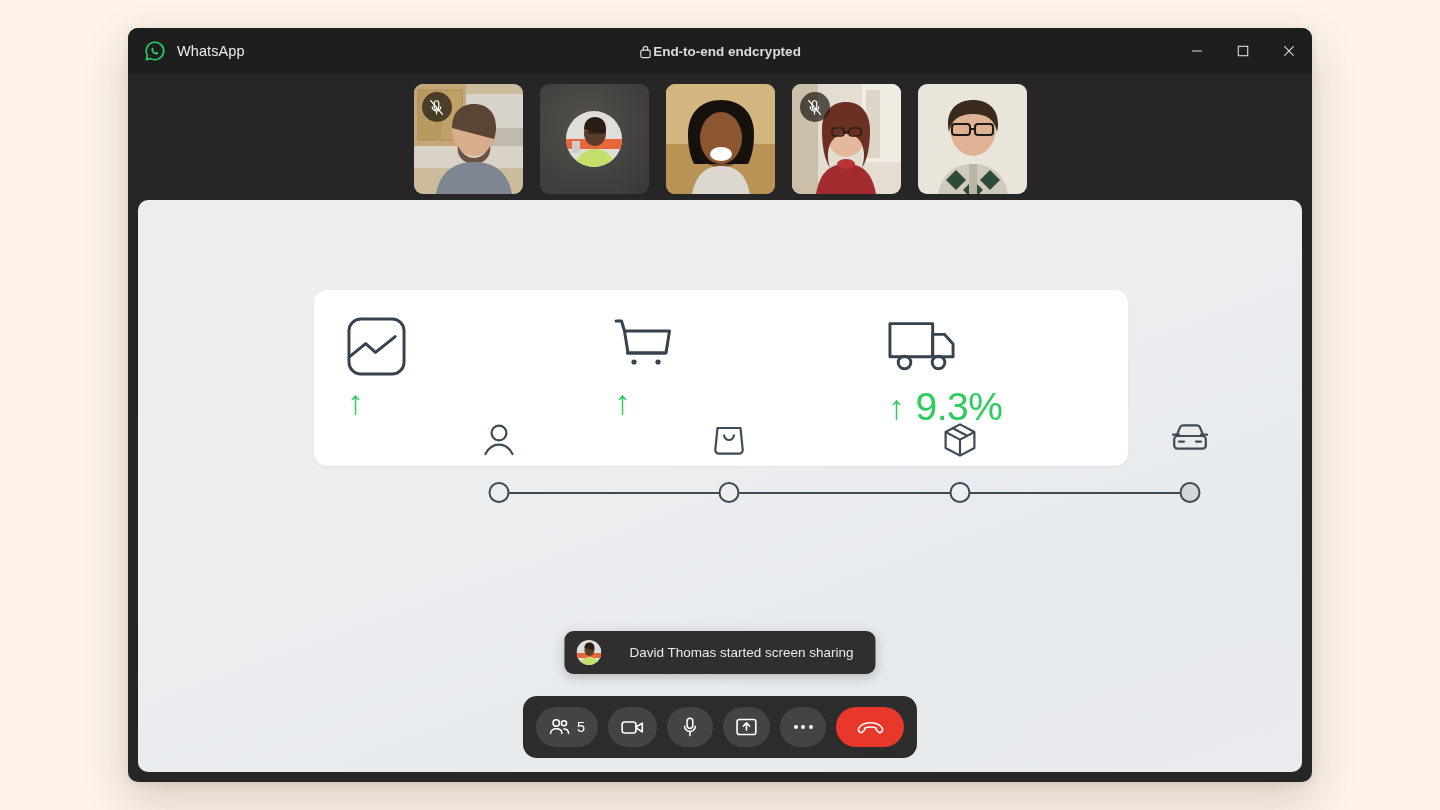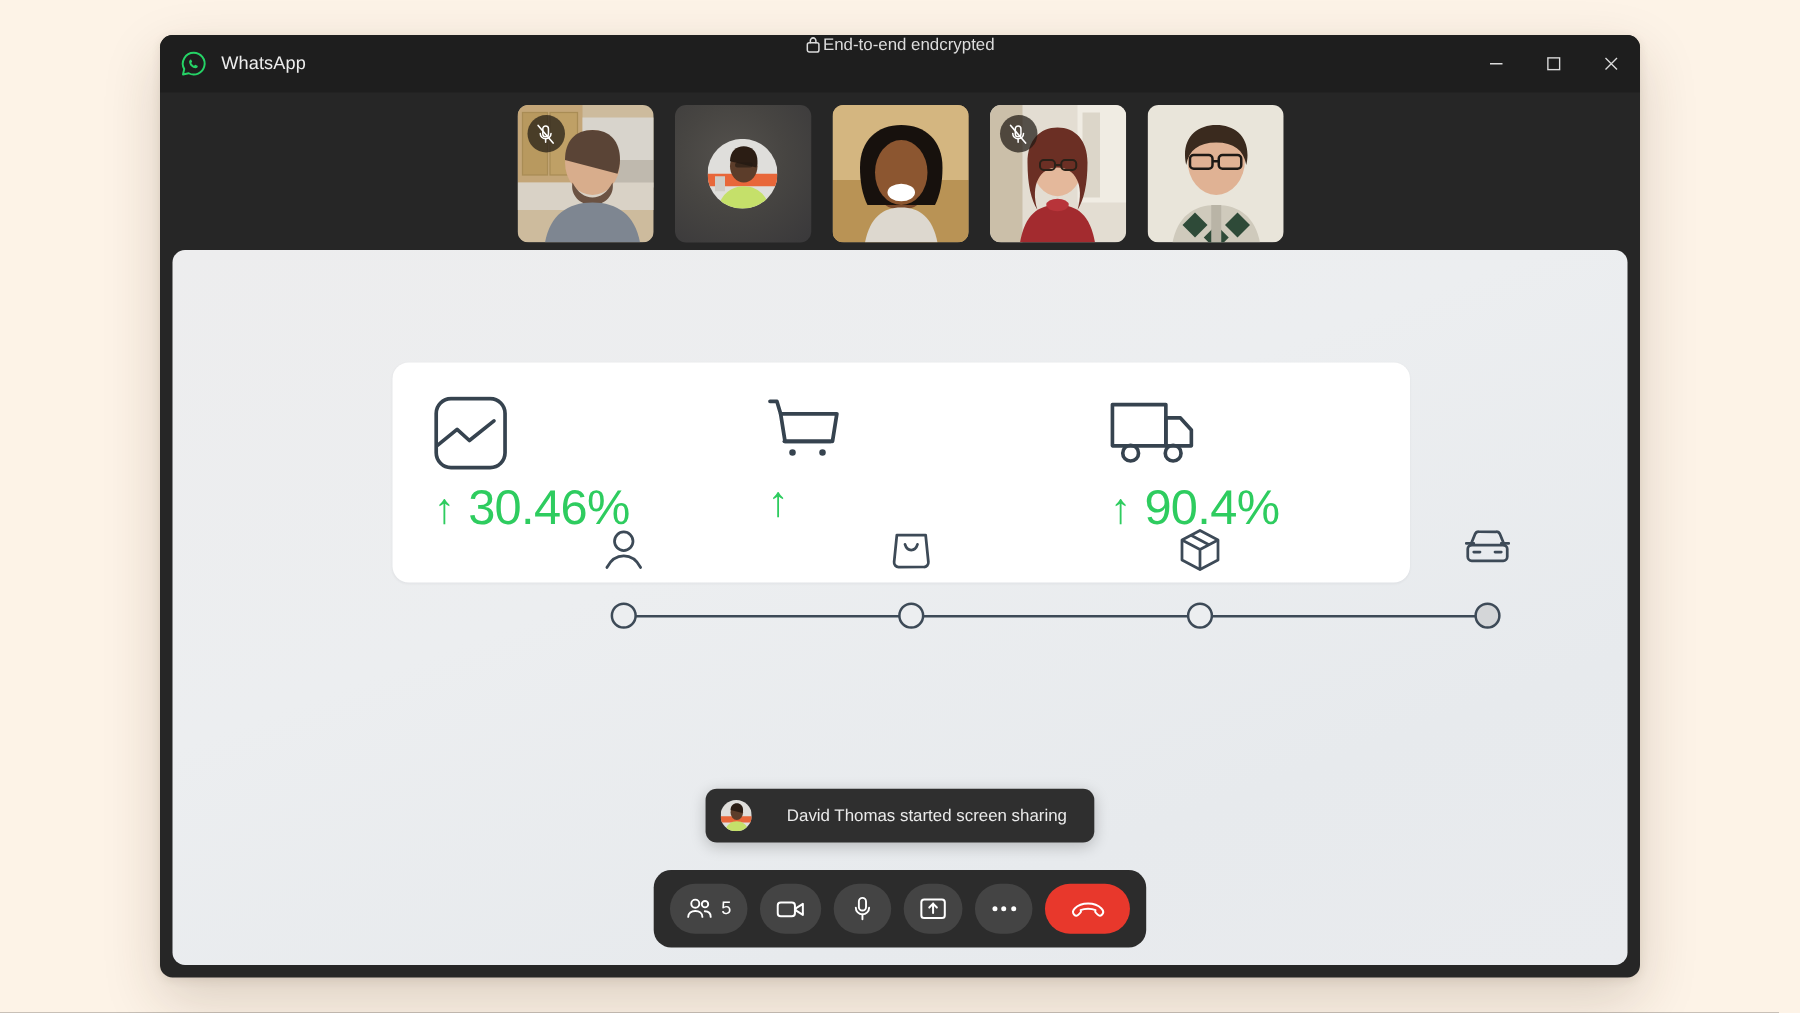--- a/index.html
+++ b/index.html
@@ -31,22 +31,22 @@
     flex: 0 0 46px;
     display: flex;
     align-items: center;
   }
   .brand { display: flex; align-items: center; gap: 11px; padding-left: 16px; }
   .brand-logo { width: 22px; height: 22px; display: block; }
   .brand-name { color: #ededed; font-size: 14.5px; letter-spacing: .1px; }
 
   .titlebar-center {
     position: absolute; left: 0; right: 0; top: 0; bottom: 0;
-    display: flex; align-items: flex-start; justify-content: center;
-    gap: 1px; pointer-events: none;
+    display: flex; align-items: center; justify-content: center;
+    gap: 1px; pointer-events: none; font-weight: bold;
   }
   .e2e-text { color: #dcdcdc; font-size: 13.5px; }
   .lock-icon { display: block; }
 
   .win-controls {
     margin-left: auto; display: flex; align-items: stretch; height: 100%;
   }
   .win-btn {
     width: 46px; display: flex; align-items: center; justify-content: center;
     color: #dcdcdc; cursor: default;
@@ -339,21 +339,20 @@
 
       <div class="stat">
         <div class="stat-icon">
           <svg width="59" height="59" viewBox="0 0 60 60" fill="none">
             <rect x="2" y="2" width="56" height="56" rx="12" stroke="#36434f" stroke-width="3"></rect>
             <path d="M3 40l16-13 10 9 20-16" stroke="#36434f" stroke-width="3" stroke-linecap="round" stroke-linejoin="round"></path>
           </svg>
         </div>
         <div class="stat-value">
           <span class="stat-arrow">↑</span>
-          <span>30.46%</span>
         </div>
       </div>
 
       <div class="stat">
         <div class="stat-icon">
           <svg width="58" height="60" viewBox="0 0 58 60" fill="none">
             <path d="M2 5h5.5l3 10" stroke="#36434f" stroke-width="3" stroke-linecap="round" stroke-linejoin="round"></path>
             <path d="M10.5 15h45l-3.5 22h-38Z" stroke="#36434f" stroke-width="3" stroke-linecap="round" stroke-linejoin="round"></path>
             <path d="M13.5 37h37" stroke="#36434f" stroke-width="3" stroke-linecap="round"></path>
             <circle cx="20" cy="46" r="2.6" fill="#36434f"></circle>
@@ -369,21 +368,21 @@
         <div class="stat-icon">
           <svg width="68" height="58" viewBox="0 0 70 58" fill="none">
             <rect x="2" y="6" width="44" height="34" stroke="#36434f" stroke-width="3" stroke-linejoin="round"></rect>
             <path d="M46 17h12l9 10v13H46Z" stroke="#36434f" stroke-width="3" stroke-linejoin="round"></path>
             <circle cx="17" cy="46" r="6.5" stroke="#36434f" stroke-width="3"></circle>
             <circle cx="52" cy="46" r="6.5" stroke="#36434f" stroke-width="3"></circle>
           </svg>
         </div>
         <div class="stat-value">
           <span class="stat-arrow">↑</span>
-          <span>90.4%</span>
+          <span>9.3%</span>
         </div>
       </div>
     </div>
 
     <div class="timeline">
       <div class="tl-icons">
 
         <span class="tl-icon" style="left:16px">
           <svg width="32" height="34" viewBox="0 0 32 34" fill="none">
             <circle cx="16" cy="11" r="7.4" stroke="#3d4a57" stroke-width="2.2"></circle>

